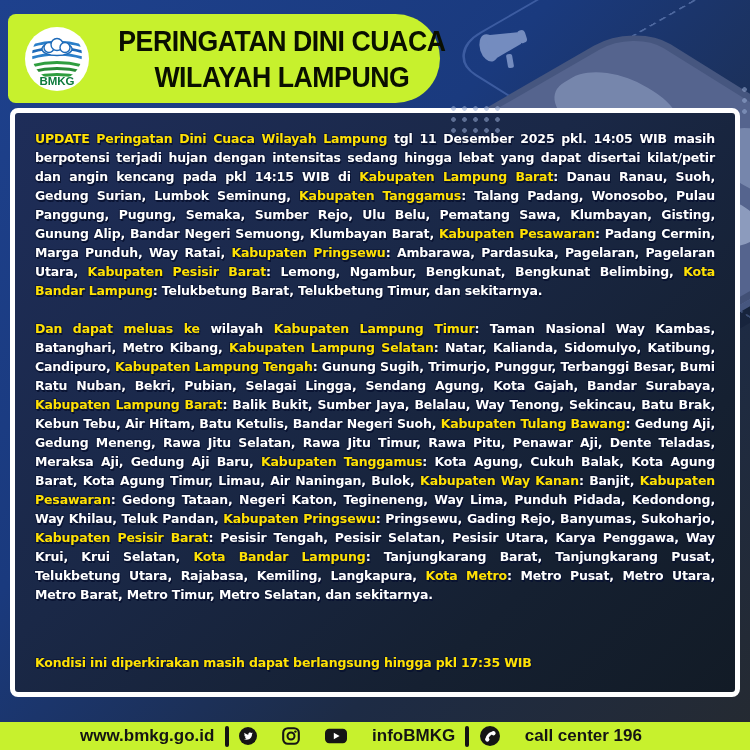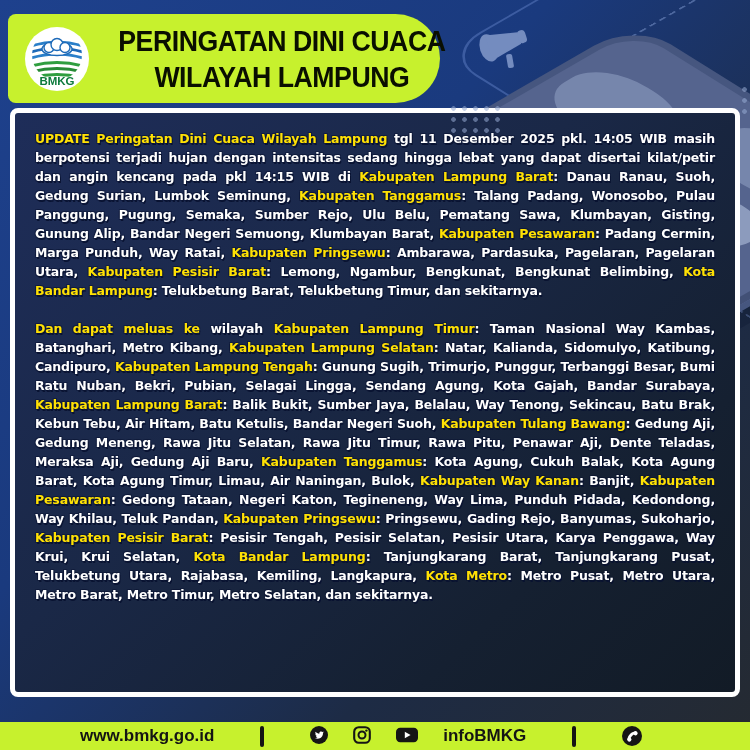--- a/index.html
+++ b/index.html
@@ -44,21 +44,21 @@
   .para.gap-1{margin-bottom:19px;}
   .para.gap-2{margin-bottom:49px;}
   .para.gap-3{margin-bottom:18px;}
   .para span.hl{color:var(--highlight-yellow,#ffe104);}
   .para span.wt{color:var(--text-white,#ffffff);}
   
   .footer{position:absolute;left:0;top:722px;width:750px;height:28px;z-index:3;
     background:var(--accent-lime,#c7f12d);display:flex;align-items:center;
     justify-content:space-between;box-sizing:border-box;padding:0 108px 0 80px;
     color:#141414;font-weight:bold;font-size:17px;}
-  .f-group{display:flex;align-items:flex-start;gap:25px;}
+  .f-group{display:flex;align-items:center;gap:25px;}
   .f-div{width:4px;height:21px;background:#141414;border-radius:2px;}
   .f-ico{display:block;}
 </style>
 </head>
 <body>
 
 <div class="stage">
 
   <div class="deco-line line-a"></div>
   <div class="deco-line line-b"></div>
@@ -107,20 +107,21 @@
     </svg>
     <div class="title">
       <div>PERINGATAN DINI CUACA</div>
       <div>WILAYAH LAMPUNG</div>
     </div>
   </header>
 
   <main class="panel">
     <p class="para gap-1"><span class="hl">UPDATE Peringatan Dini Cuaca Wilayah Lampung</span><span class="wt"> tgl 11 Desember 2025 pkl. 14:05 WIB masih berpotensi terjadi hujan dengan intensitas sedang hingga lebat yang dapat disertai kilat/petir dan angin kencang pada pkl 14:15 WIB di </span><span class="hl">Kabupaten Lampung Barat</span><span class="wt">: Danau Ranau, Suoh, Gedung Surian, Lumbok Seminung, </span><span class="hl">Kabupaten Tanggamus</span><span class="wt">: Talang Padang, Wonosobo, Pulau Panggung, Pugung, Semaka, Sumber Rejo, Ulu Belu, Pematang Sawa, Klumbayan, Gisting, Gunung Alip, Bandar Negeri Semuong, Klumbayan Barat, </span><span class="hl">Kabupaten Pesawaran</span><span class="wt">: Padang Cermin, Marga Punduh, Way Ratai, </span><span class="hl">Kabupaten Pringsewu</span><span class="wt">: Ambarawa, Pardasuka, Pagelaran, Pagelaran Utara, </span><span class="hl">Kabupaten Pesisir Barat</span><span class="wt">: Lemong, Ngambur, Bengkunat, Bengkunat Belimbing, </span><span class="hl">Kota Bandar Lampung</span><span class="wt">: Telukbetung Barat, Telukbetung Timur, dan sekitarnya.</span></p>
     <p class="para gap-2"><span class="hl">Dan dapat meluas ke</span><span class="wt"> wilayah </span><span class="hl">Kabupaten Lampung Timur</span><span class="wt">: Taman Nasional Way Kambas, Batanghari, Metro Kibang, </span><span class="hl">Kabupaten Lampung Selatan</span><span class="wt">: Natar, Kalianda, Sidomulyo, Katibung, Candipuro, </span><span class="hl">Kabupaten Lampung Tengah</span><span class="wt">: Gunung Sugih, Trimurjo, Punggur, Terbanggi Besar, Bumi Ratu Nuban, Bekri, Pubian, Selagai Lingga, Sendang Agung, Kota Gajah, Bandar Surabaya, </span><span class="hl">Kabupaten Lampung Barat</span><span class="wt">: Balik Bukit, Sumber Jaya, Belalau, Way Tenong, Sekincau, Batu Brak, Kebun Tebu, Air Hitam, Batu Ketulis, Bandar Negeri Suoh, </span><span class="hl">Kabupaten Tulang Bawang</span><span class="wt">: Gedung Aji, Gedung Meneng, Rawa Jitu Selatan, Rawa Jitu Timur, Rawa Pitu, Penawar Aji, Dente Teladas, Meraksa Aji, Gedung Aji Baru, </span><span class="hl">Kabupaten Tanggamus</span><span class="wt">: Kota Agung, Cukuh Balak, Kota Agung Barat, Kota Agung Timur, Limau, Air Naningan, Bulok, </span><span class="hl">Kabupaten Way Kanan</span><span class="wt">: Banjit, </span><span class="hl">Kabupaten Pesawaran</span><span class="wt">: Gedong Tataan, Negeri Katon, Tegineneng, Way Lima, Punduh Pidada, Kedondong, Way Khilau, Teluk Pandan, </span><span class="hl">Kabupaten Pringsewu</span><span class="wt">: Pringsewu, Gading Rejo, Banyumas, Sukoharjo, </span><span class="hl">Kabupaten Pesisir Barat</span><span class="wt">: Pesisir Tengah, Pesisir Selatan, Pesisir Utara, Karya Penggawa, Way Krui, Krui Selatan, </span><span class="hl">Kota Bandar Lampung</span><span class="wt">: Tanjungkarang Barat, Tanjungkarang Pusat, Telukbetung Utara, Rajabasa, Kemiling, Langkapura, </span><span class="hl">Kota Metro</span><span class="wt">: Metro Pusat, Metro Utara, Metro Barat, Metro Timur, Metro Selatan, dan sekitarnya.</span></p>
+    <p class="para gap-3"><span class="hl">Kondisi ini diperkirakan masih dapat berlangsung hingga pkl 17:35 WIB</span></p>
   </main>
 
   <div class="dots dots-a"></div>
   <div class="dots dots-b"></div>
 
   <footer class="footer">
     <span>www.bmkg.go.id</span>
     <span class="f-div"></span>
     <span class="f-group">
       <svg class="f-ico" width="18" height="18" viewBox="0 0 18 18">
@@ -141,16 +142,17 @@
     <span class="f-div"></span>
     <span class="f-group">
       <svg class="f-ico" width="20" height="20" viewBox="0 0 20 20">
         <circle cx="10" cy="10" r="10" fill="#151515"></circle>
         <g fill="#ffffff" transform="rotate(-45 10 10)">
           <circle cx="5.6" cy="10.6" r="2.1"></circle>
           <circle cx="14.4" cy="10.6" r="2.1"></circle>
           <path d="M4.2 9.6 C6.8 6.4 13.2 6.4 15.8 9.6 L14.6 11.8 C12.6 9.4 7.4 9.4 5.4 11.8 Z"></path>
         </g>
       </svg>
+      <span>call center 196</span>
     </span>
   </footer>
 
 </div>
 
 </body></html>

